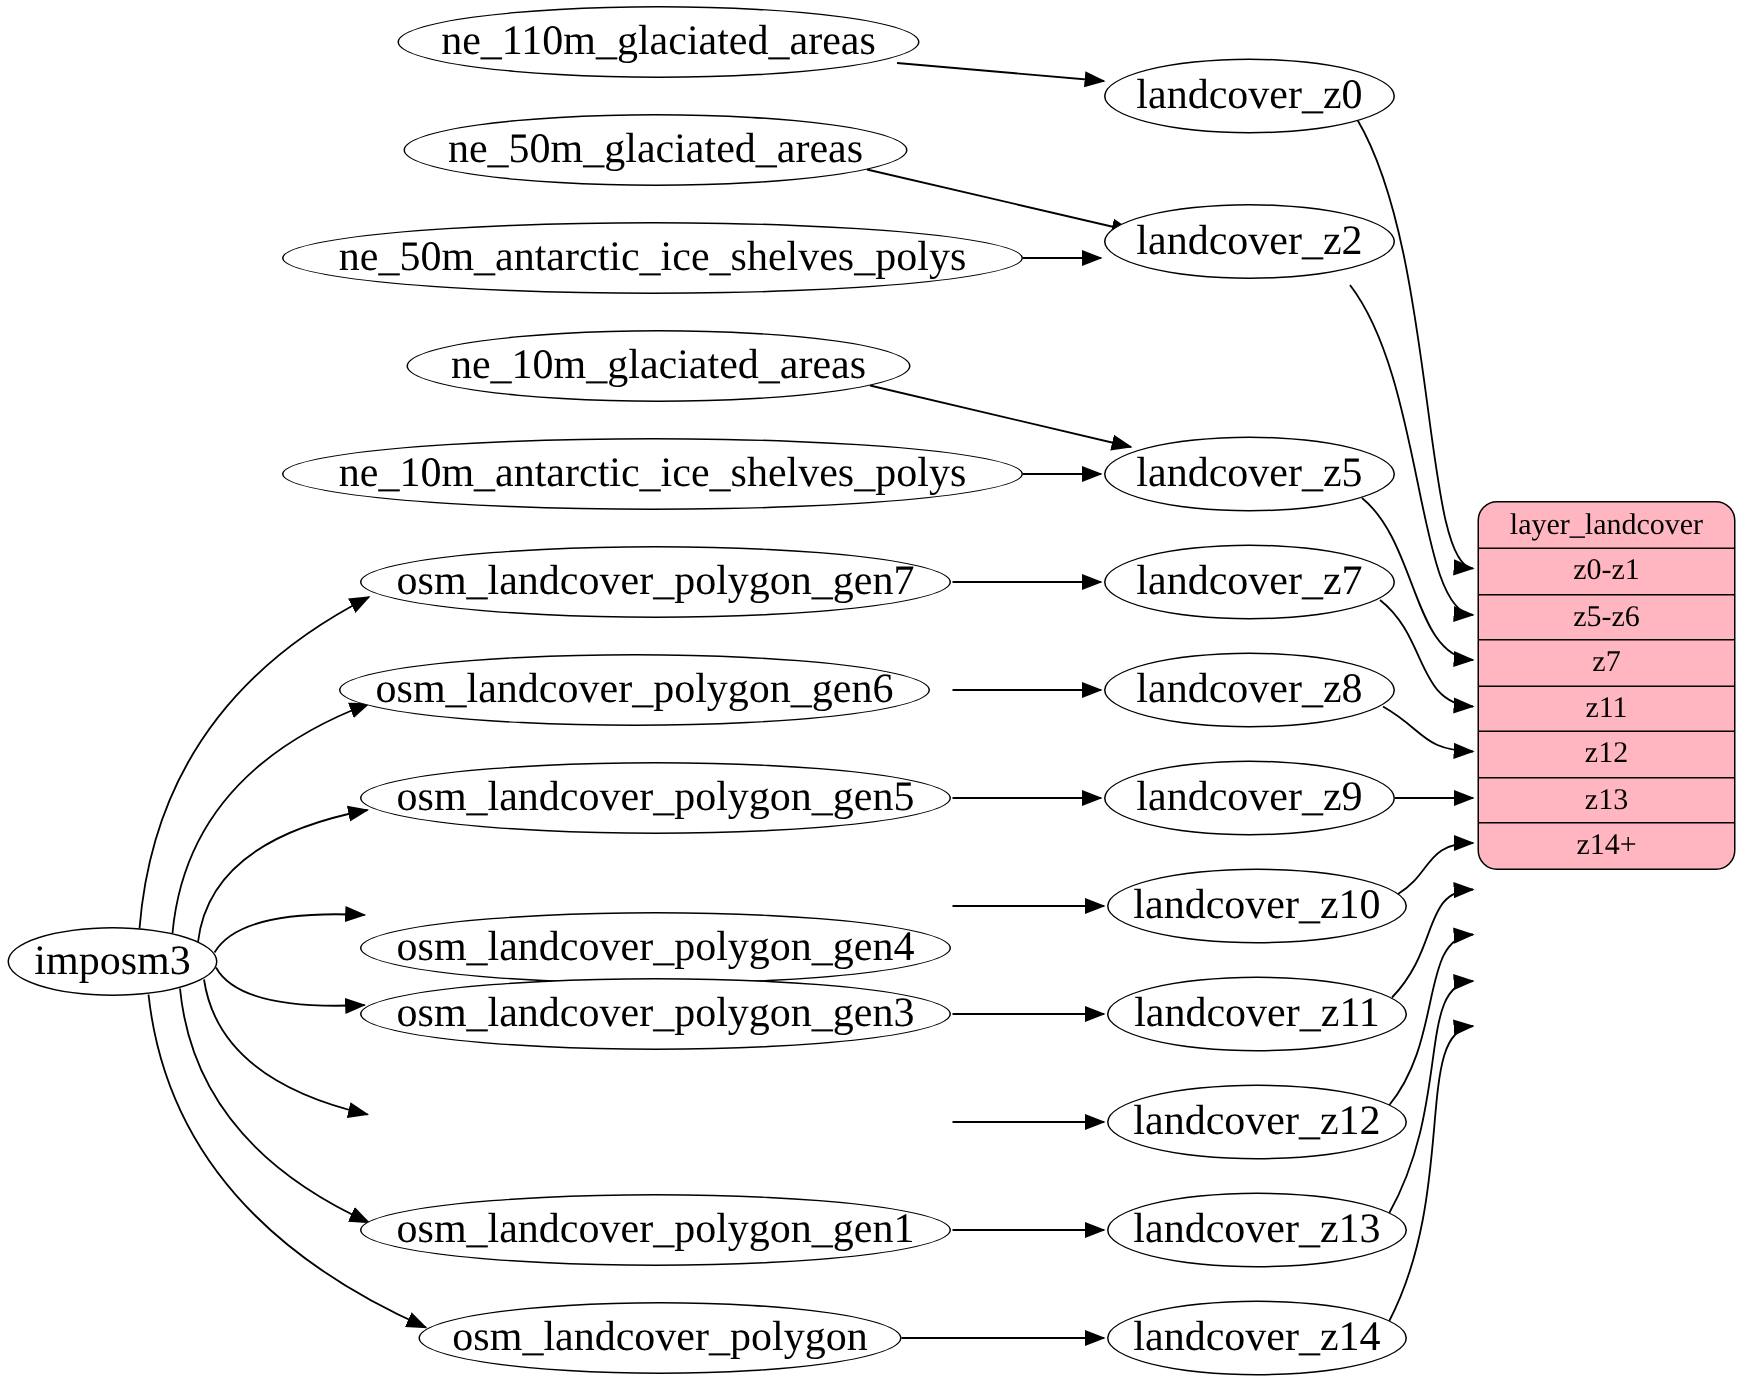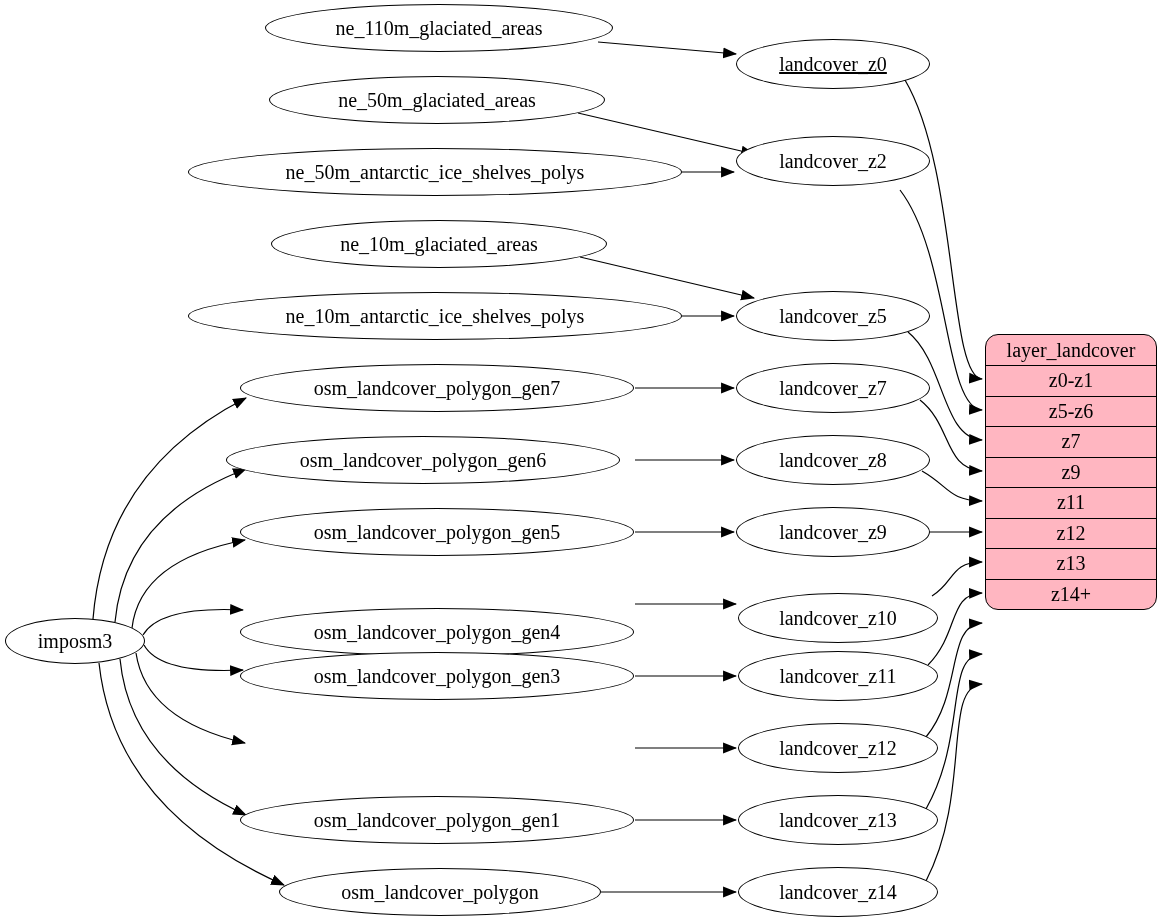--- a/index.html
+++ b/index.html
@@ -5,21 +5,21 @@
   html,body{margin:0;padding:0;background:#ffffff;}
   #canvas{
     position:relative;width:1165px;height:923px;background:#ffffff;overflow:hidden;
     font-family:"Liberation Serif","DejaVu Serif",serif;color:#000;
   }
   #edge-layer{position:absolute;left:0;top:0;width:1165px;height:923px;}
   .edge{fill:none;stroke:#000;stroke-width:1.2px;}
   .ellipse{
     position:absolute;box-sizing:border-box;border:1.5px solid #000;border-radius:50%;
     background:#fff;display:flex;align-items:center;justify-content:center;
-    font-size:20px;line-height:1;white-space:nowrap;
+    font-size:28px;line-height:1;white-space:nowrap;
   }
   .record{
     position:absolute;box-sizing:border-box;border:1.5px solid #000;border-radius:13px;
     display:flex;flex-direction:column;overflow:hidden;font-size:20px;
   }
   .record-header{
     height:30px;flex:none;display:flex;align-items:center;justify-content:center;
   }
   .record-row{
     height:30.5px;flex:none;box-sizing:border-box;border-top:1.4px solid #000;
@@ -68,43 +68,42 @@
       <path d="M926,737 C963,692 946,625 982,623" class="edge" marker-end="url(#arrow)"></path>
       <path d="M926,809 C968,734 944,656 982,654" class="edge" marker-end="url(#arrow)"></path>
       <path d="M926,881 C972,792 942,687 982,684" class="edge" marker-end="url(#arrow)"></path>
     </svg>
 
   <div class="record" id="record" style="left: 985px; top: 334px; width: 172px; background: rgb(255, 182, 193); text-align: right;">
     <div class="record-header">layer_landcover</div>
   <div class="record-row">z0-z1</div>
       <div class="record-row">z5-z6</div>
       <div class="record-row">z7</div>
-      <div class="record-row">z9</div>
       <div class="record-row">z11</div>
       <div class="record-row">z12</div>
       <div class="record-row">z13</div>
       <div class="record-row">z14+</div>
     </div>
 <div class="ellipse" style="left: 5px; top: 618px; width: 140px; height: 46px;">imposm3</div>
     <div class="ellipse" style="left: 265px; top: 4px; width: 348px; height: 48px;">ne_110m_glaciated_areas</div>
     <div class="ellipse" style="left: 269px; top: 76px; width: 336px; height: 48px;">ne_50m_glaciated_areas</div>
     <div class="ellipse" style="left: 188px; top: 148px; width: 494px; height: 48px;">ne_50m_antarctic_ice_shelves_polys</div>
     <div class="ellipse" style="left: 271px; top: 220px; width: 336px; height: 48px;">ne_10m_glaciated_areas</div>
     <div class="ellipse" style="left: 188px; top: 292px; width: 494px; height: 48px;">ne_10m_antarctic_ice_shelves_polys</div>
     <div class="ellipse" style="left: 240px; top: 364px; width: 394px; height: 48px;">osm_landcover_polygon_gen7</div>
     <div class="ellipse" style="left: 226px; top: 436px; width: 394px; height: 48px;">osm_landcover_polygon_gen6</div>
     <div class="ellipse" style="left: 240px; top: 508px; width: 394px; height: 48px;">osm_landcover_polygon_gen5</div>
     <div class="ellipse" style="left: 240px; top: 608px; width: 394px; height: 48px;">osm_landcover_polygon_gen4</div>
     <div class="ellipse" style="left: 240px; top: 652px; width: 394px; height: 48px;">osm_landcover_polygon_gen3</div>
     <div class="ellipse" style="left: 240px; top: 796px; width: 394px; height: 48px;">osm_landcover_polygon_gen1</div>
     <div class="ellipse" style="left: 279px; top: 868px; width: 322px; height: 48px;">osm_landcover_polygon</div>
-    <div class="ellipse" style="left: 736px; top: 39px; width: 194px; height: 50px; text-decoration: underline;">landcover_z0</div>
+    <div class="ellipse" style="left: 736px; top: 39px; width: 194px; height: 50px;">landcover_z0</div>
     <div class="ellipse" style="left: 736px; top: 136px; width: 194px; height: 50px;">landcover_z2</div>
     <div class="ellipse" style="left: 736px; top: 291px; width: 194px; height: 50px;">landcover_z5</div>
     <div class="ellipse" style="left: 736px; top: 363px; width: 194px; height: 50px;">landcover_z7</div>
     <div class="ellipse" style="left: 736px; top: 435px; width: 194px; height: 50px;">landcover_z8</div>
     <div class="ellipse" style="left: 736px; top: 507px; width: 194px; height: 50px;">landcover_z9</div>
-    <div class="ellipse" style="left: 738px; top: 593px; width: 200px; height: 50px;">landcover_z10</div>
+    <div class="ellipse" style="left: 738px; top: 579px; width: 200px; height: 50px;">landcover_z10</div>
     <div class="ellipse" style="left: 738px; top: 651px; width: 200px; height: 50px;">landcover_z11</div>
     <div class="ellipse" style="left: 738px; top: 723px; width: 200px; height: 50px;">landcover_z12</div>
     <div class="ellipse" style="left: 738px; top: 795px; width: 200px; height: 50px;">landcover_z13</div>
     <div class="ellipse" style="left: 738px; top: 867px; width: 200px; height: 50px;">landcover_z14</div>
   </div>
 
 </body></html>

